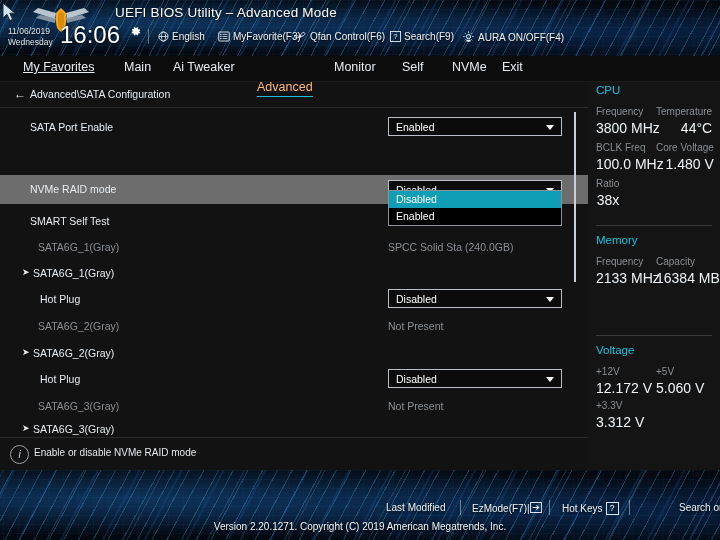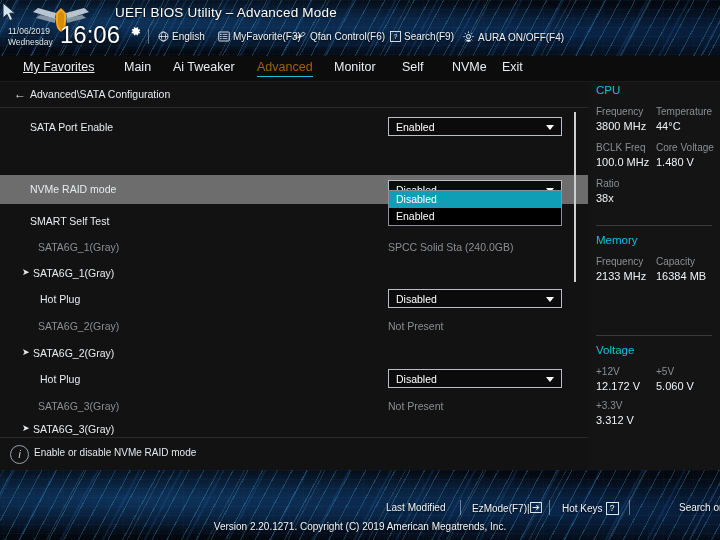--- a/index.html
+++ b/index.html
@@ -52,21 +52,21 @@
   .gear{position:absolute;left:129px;top:25px;color:#fff;font-size:12px;}
   .hdr-sep{position:absolute;top:29px;width:1px;height:15px;background:rgba(200,220,235,.45);}
   .hdr-item{position:absolute;top:31px;font-size:10px;color:#eef4f8;white-space:nowrap;
     text-shadow:0 1px 2px #000;}
   .hdr-ico{display:inline-block;vertical-align:-2px;margin-right:3px;}
 
   
   .navbar{position:absolute;left:0;top:56px;width:720px;height:26px;background:#0c0c0d;z-index:6;}
   .navbar .edge{position:absolute;left:0;bottom:0;width:720px;height:1px;background:#1d1d1f;}
   .navitem{position:absolute;top:4px;font-size:12.5px;color:#e9eef2;white-space:nowrap;}
-  .navitem.active{color:#a16207;}
+  .navitem.active{color:#fdba74;margin-top:20px;}
   .navitem.active .ul{position:absolute;left:0;right:0;bottom:-3px;height:1.5px;background:#16c0da;}
 
   
   .content{position:absolute;left:0;top:82px;width:588px;height:388px;background:#121212;z-index:4;}
   .crumb{position:absolute;left:0;top:0;width:588px;height:25px;border-bottom:1px solid #2a2a2a;}
   .crumb .back{position:absolute;left:14px;top:5px;font-size:12px;color:#d9e0e6;}
   .crumb .ctext{position:absolute;left:30px;top:6px;font-size:10.5px;color:#e2e8ee;}
 
   .rows{position:absolute;left:0;top:25px;width:588px;height:330px;overflow:hidden;}
   .row{position:absolute;left:0;width:588px;height:26px;}
@@ -98,21 +98,21 @@
   
   .hw{position:absolute;left:588px;top:56px;width:132px;height:414px;background:#141414;z-index:4;}
   .hw .hwtitle{position:absolute;left:8px;top:5px;font-size:11.5px;color:#ffffff;}
   .hw .hwicon{position:absolute;left:4px;top:6px;width:13px;height:11px;border:1.4px solid #e6ecf1;border-radius:1px;}
   .hw .hwicon i{position:absolute;left:2px;top:2px;width:6px;height:4px;background:#e6ecf1;display:block;}
   .sect{position:absolute;left:0;width:132px;}
   .sect .shead{position:absolute;left:8px;top:0;font-size:11.5px;color:#16c0da;}
   .sect .divider{position:absolute;left:8px;right:8px;top:-9px;height:1px;background:#3a3a3a;}
   .kv{position:absolute;}
   .kv .k{font-size:10px;color:#8a8f94;white-space:nowrap;}
-  .kv .v{font-size:11px;color:#eef3f7;margin-top:3px;white-space:nowrap;}
+  .kv .v{font-size:14px;color:#eef3f7;margin-top:3px;white-space:nowrap;text-align:right;}
 
   
   .botbar{position:absolute;left:0;top:470px;width:720px;height:70px;z-index:5;}
   .botlink{position:absolute;top:502px;font-size:10px;color:#eef4f8;white-space:nowrap;
     text-shadow:0 1px 3px #000;z-index:7;}
   .botsep{position:absolute;top:500px;width:1px;height:15px;background:rgba(210,225,238,.5);z-index:7;}
   .version{position:absolute;left:0;top:521px;width:720px;text-align:center;font-size:10px;
     color:#f0f5f9;text-shadow:0 1px 3px #000;z-index:7;}
   .kbox{display:inline-block;border:1px solid #dbe4ea;padding:0 3px;font-size:9px;line-height:11px;
     margin-left:3px;vertical-align:1px;}

